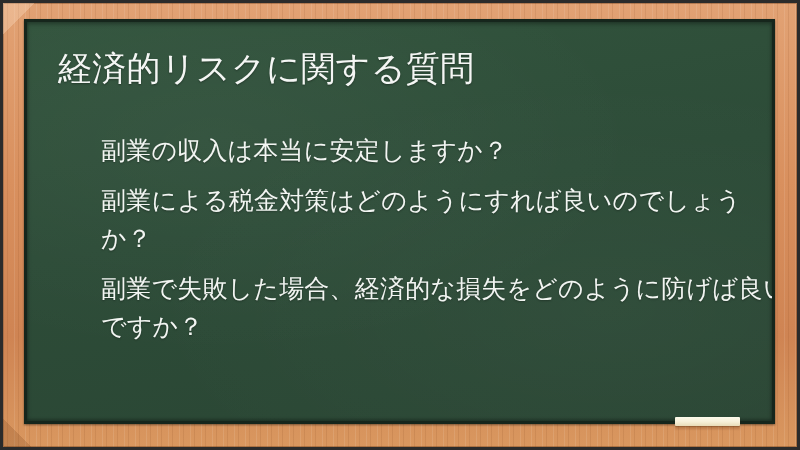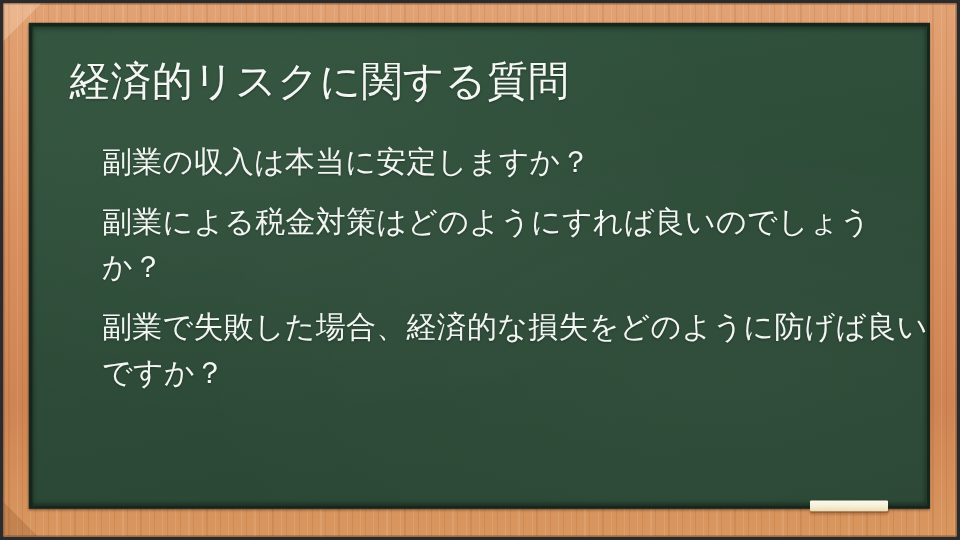--- a/index.html
+++ b/index.html
@@ -104,21 +104,21 @@
     white-space: nowrap;
     text-shadow: 0 1px 2px rgba(0,0,0,0.35);
   }
 
   
   .bullets {
     position: absolute;
     left: 58px;
     top: 94px;
     width: 690px;
-    margin: 0;
+    margin: 16px;
     padding: 0;
     list-style: none;
   }
   .bullet-item {
     color: #f2f5f2;
     font-size: 25px;
     line-height: 38px;
     font-weight: 400;
     letter-spacing: 0.2px;
     margin: 0 0 12px 0;

